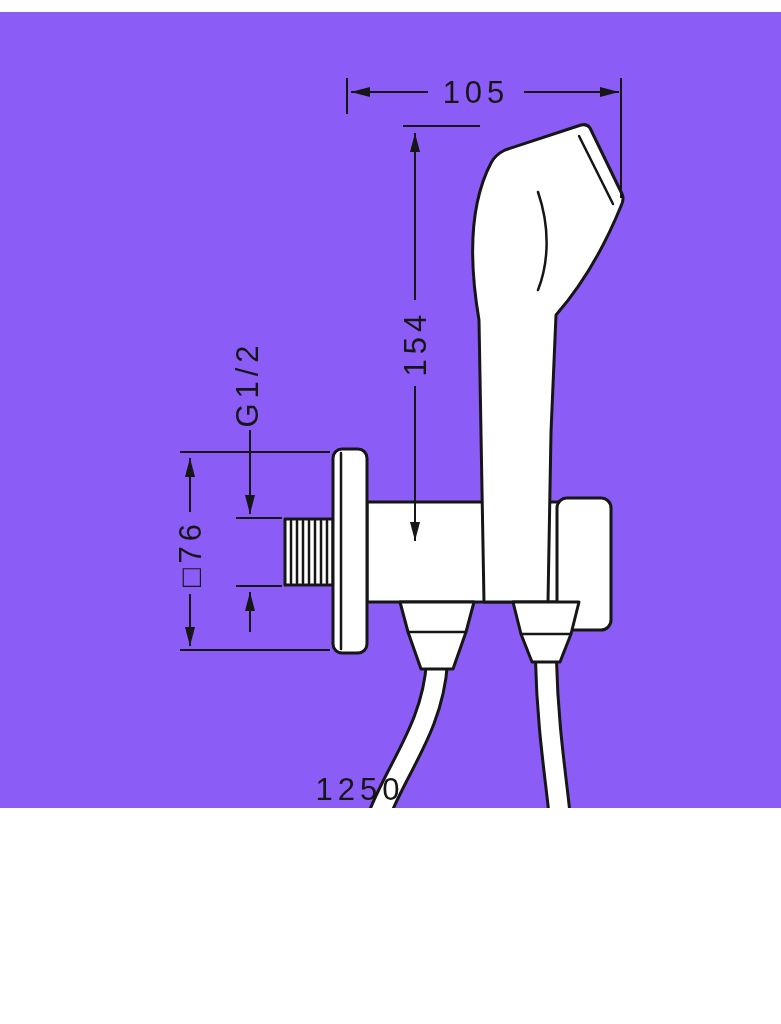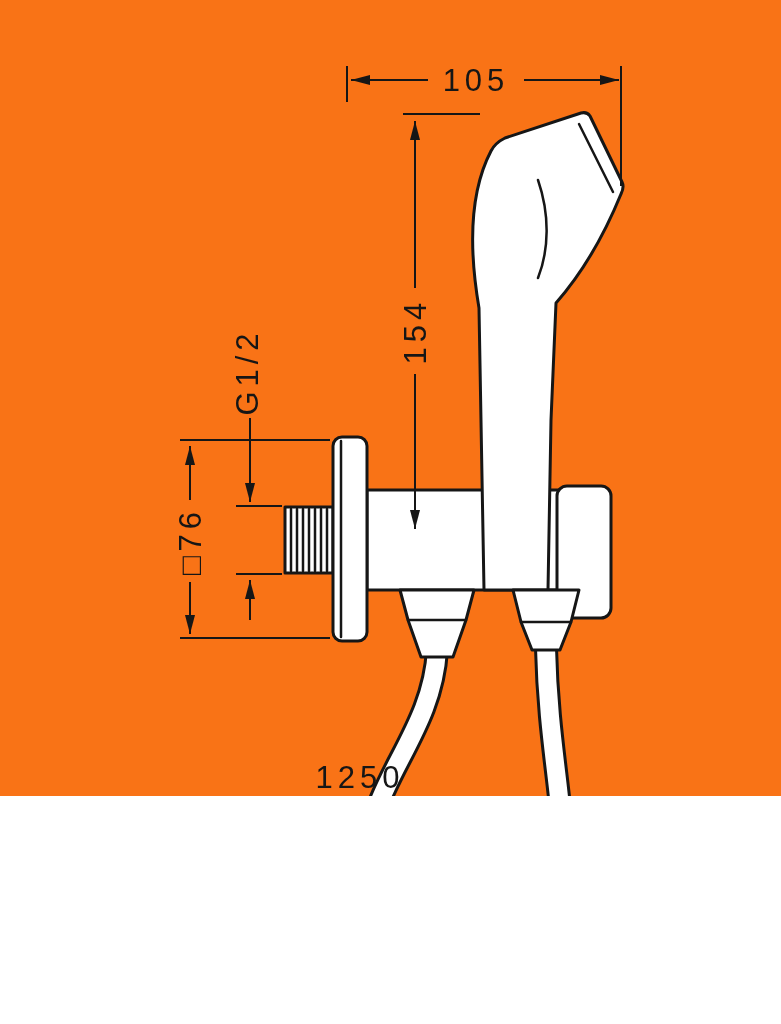--- a/index.html
+++ b/index.html
@@ -4,23 +4,24 @@
 <style>
   html, body {
     margin: 0;
     padding: 0;
     background: #ffffff;
   }
   .canvas {
     position: relative;
     width: 781px;
     height: 796px;
-    background: #f97316;
+    background: #8b5cf6;
     overflow: hidden;
     font-family: "Liberation Sans", "DejaVu Sans", sans-serif;
+    margin-top: 12px;
   }
   svg { display: block; }
   .outline {
     fill: #ffffff;
     stroke: #161616;
     stroke-width: 3;
     stroke-linejoin: round;
     stroke-linecap: round;
   }
   .detail {

